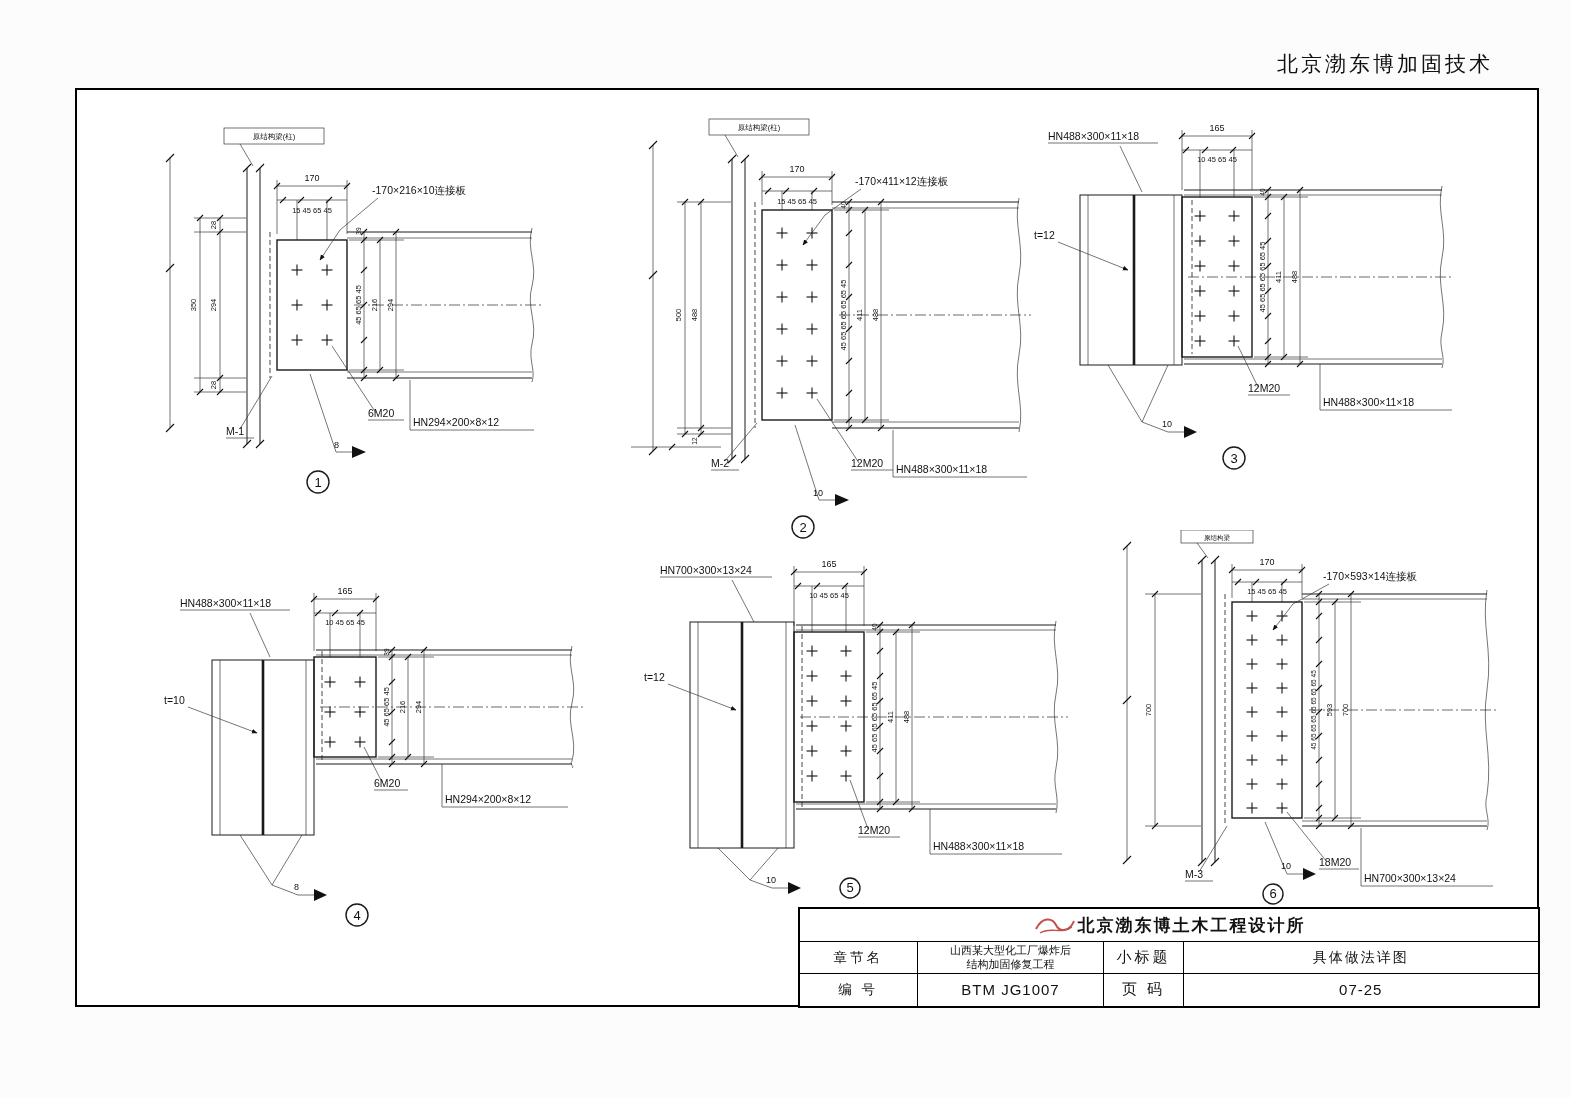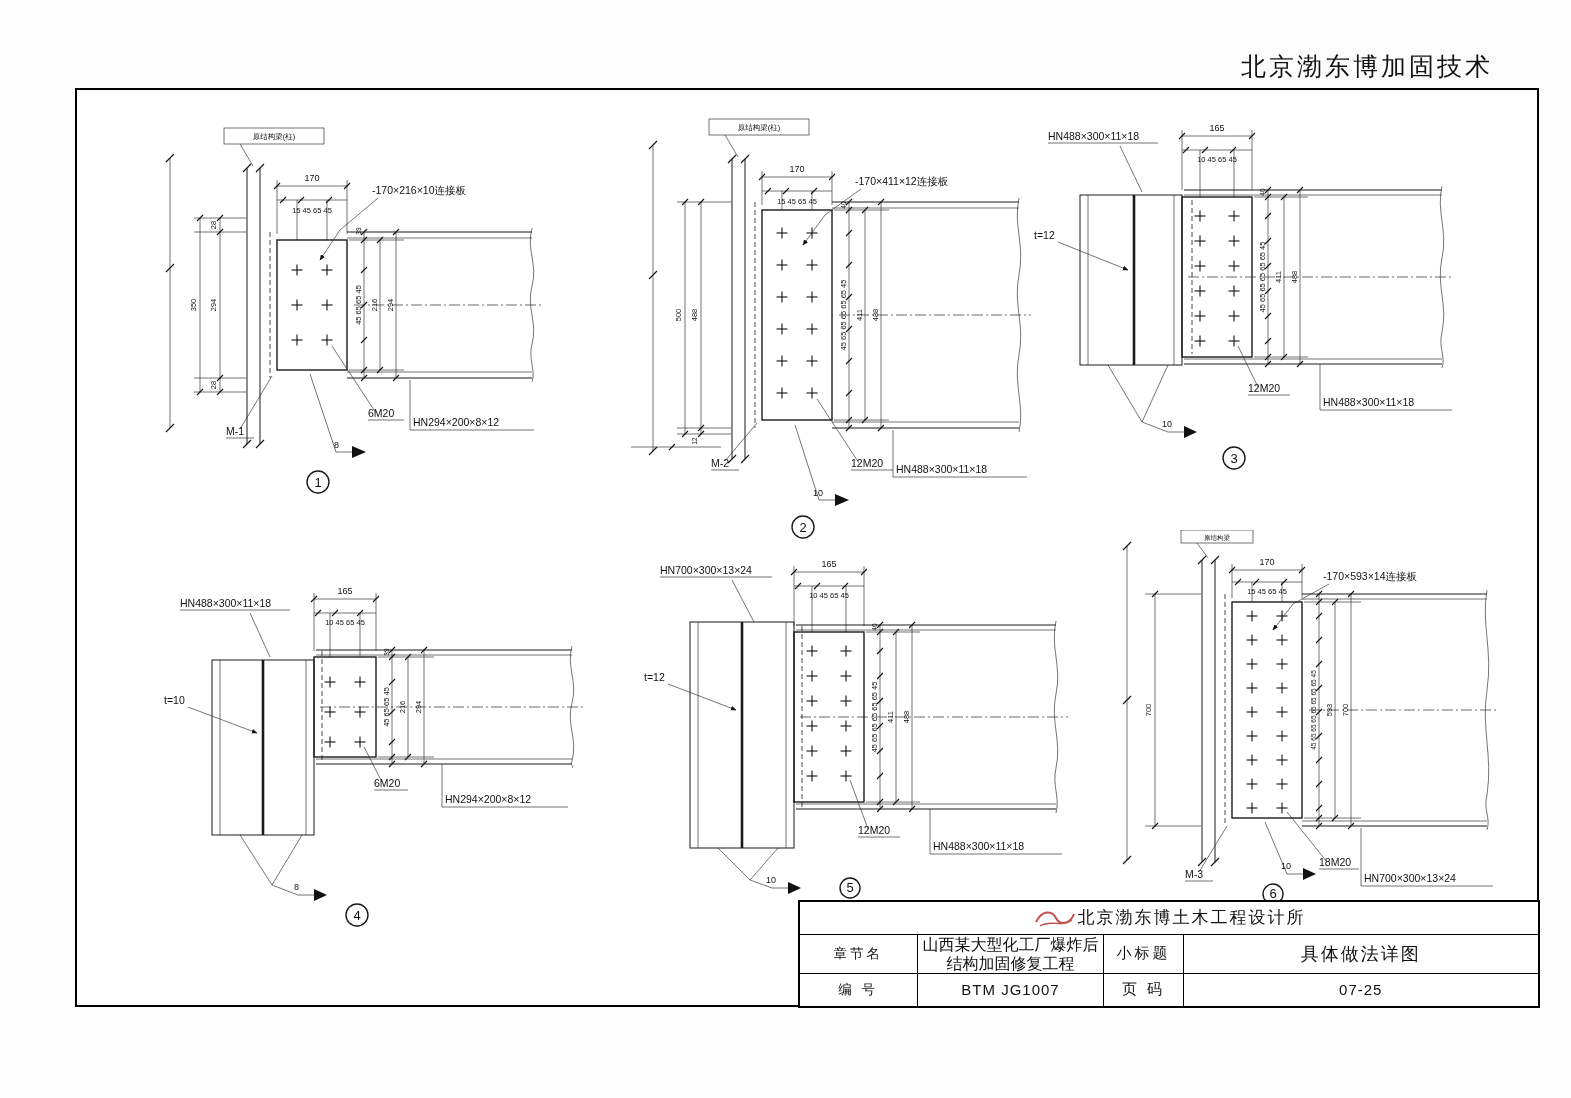--- a/index.html
+++ b/index.html
@@ -1,50 +1,50 @@
 <!DOCTYPE html>
 <html><head>
 <meta charset="utf-8">
 <style>
   *{box-sizing:border-box}
   html,body{margin:0;padding:0}
   body{width:1571px;height:1098px;background:#fcfcfc;position:relative;
        font-family:"Liberation Sans","DejaVu Sans",sans-serif;color:#111}
   .brand{position:absolute;top:50px;right:78px;font-family:Liberation Mono, monospace;
-         font-size:25px;letter-spacing:3px;color:#111}
+         font-size:21px;letter-spacing:3px;color:#111}
   .frame{position:absolute;left:75px;top:88px;width:1464px;height:919px;border:2.5px solid #000;background:#fff}
   .detail{position:absolute}
   .detail line,.detail path,.detail rect,.detail polyline,.detail circle{fill:none;stroke:#1a1a1a;stroke-width:1}
   .detail .thin{stroke-width:.65;stroke:#2a2a2a}
   .detail .med{stroke-width:1.4}
   .detail .thick{stroke-width:2.6}
   .detail .dash{stroke-dasharray:5 3;stroke-width:.8}
   .detail .dashdot{stroke-dasharray:11 3 2 3;stroke-width:.65}
   .detail .tk{stroke-width:1.1;stroke:#111}
   .detail text{fill:#111;stroke:none;font-size:9px;font-family:"Liberation Sans","DejaVu Sans",sans-serif}
   .detail text.lbl{font-size:10.5px}
   .detail text.sm{font-size:7.5px}
   .detail text.xs{font-size:6.5px}
   .detail text.num{font-size:13px}
   .detail polygon{fill:#111;stroke:none}
   
   .titleblock{position:absolute;right:-2.5px;bottom:-2.5px;width:742px;border:2.5px solid #000;background:#fff}
   .tb-company{height:32px;display:flex;align-items:center;justify-content:center;
-              font-size:17px;font-weight:normal;letter-spacing:2px}
+              font-size:17px;font-weight:bold;letter-spacing:2px}
   .tb-table{border-collapse:collapse;width:100%;table-layout:fixed}
   .tb-table td{border:1px solid #000;height:32px;text-align:center;vertical-align:middle;padding:0 2px}
   .tb-table tr td:first-child{border-left:none}
   .tb-table tr td:last-child{border-right:none}
   .tb-table tr:last-child td{border-bottom:none}
   .tb-lb{width:118px;font-size:13.5px;letter-spacing:3px}
   .tb-v1{width:186px}
   .tb-lb2{width:80px;font-size:15px;letter-spacing:3px}
-  .tb-small{font-size:16px;line-height:1.2}
+  .tb-small{font-size:11px;line-height:1.2}
   .tb-strong{font-size:15px;font-weight:normal;letter-spacing:1px}
-  .tb-mid{font-size:18px;letter-spacing:2px}
+  .tb-mid{font-size:14px;letter-spacing:2px}
 </style>
 </head>
 <body>
 
 <svg width="0" height="0" style="position:absolute" aria-hidden="true">
   <defs>
     <g id="bolt">
       <line x1="-5.5" y1="0" x2="5.5" y2="0" stroke="#111" stroke-width="1.1"></line>
       <line x1="0" y1="-5.5" x2="0" y2="5.5" stroke="#111" stroke-width="1.1"></line>
     </g>

